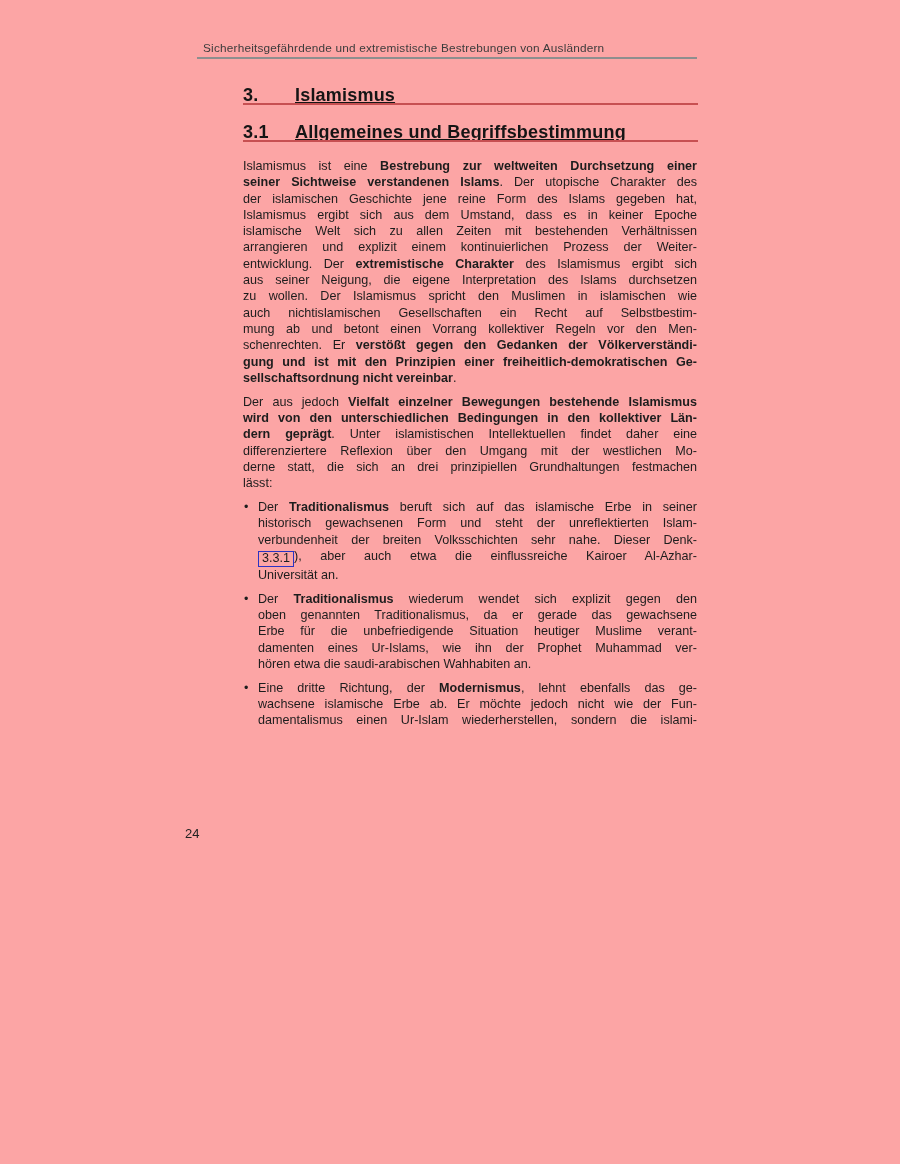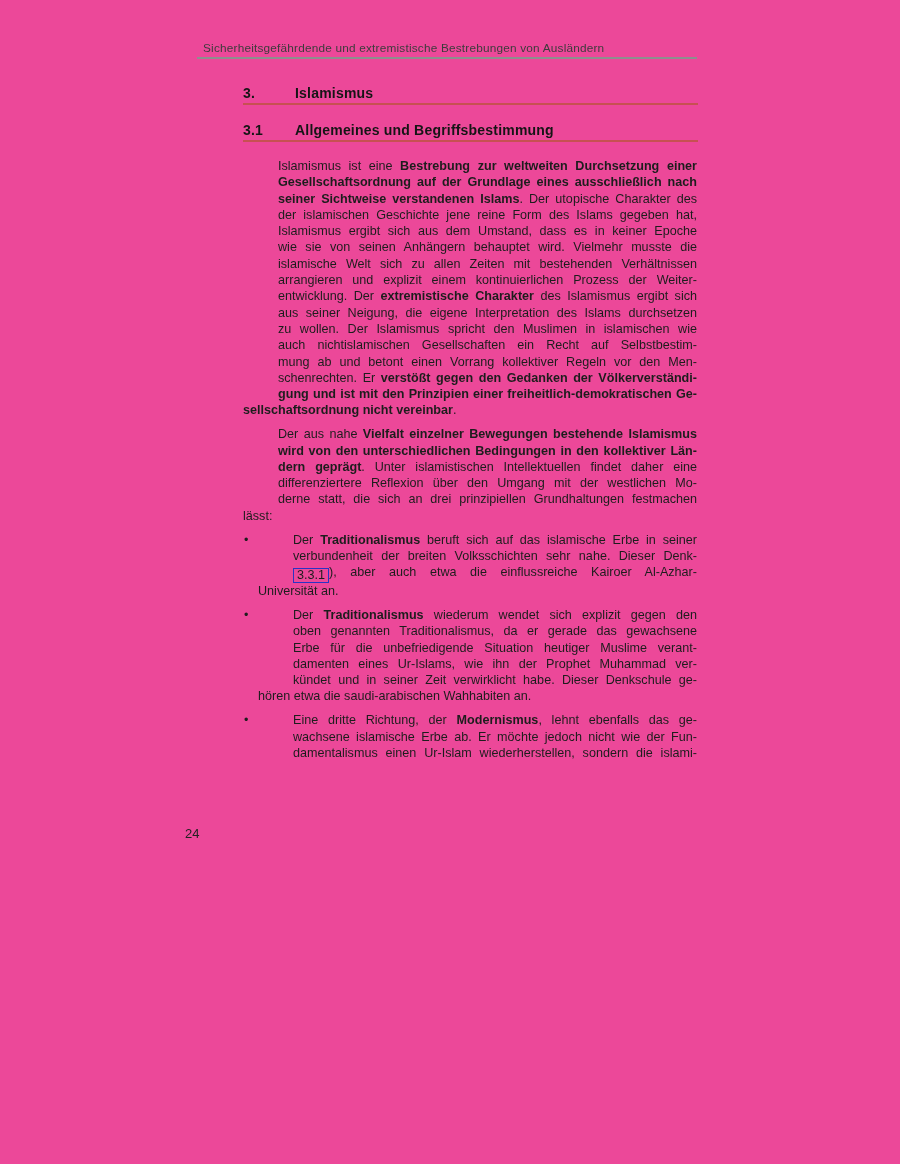--- a/index.html
+++ b/index.html
@@ -1,56 +1,56 @@
 <!DOCTYPE html>
 <html lang="de"><head>
 <meta charset="utf-8">
 <style>
   html,body{margin:0;padding:0;background:#ffffff;}
   .page{
     position:relative;
     width:900px;height:1164px;
-    background:#ec4899;
+    background:#fca5a5;
     font-family:"Liberation Sans", sans-serif;
     color:#1d1d1d;
     overflow:hidden;
   }
   
   .running-header{
     position:absolute;left:203px;top:41px;
     font-size:11.8px;color:#3c3c3c;letter-spacing:0.2px;
   }
   .header-rule{
     position:absolute;left:197px;top:57px;width:500px;height:2px;
     background:#8e8e8e;
   }
   
   .heading{
     position:absolute;left:243px;width:455px;
-    font-size:14px;font-weight:bold;color:#151515;letter-spacing:0.2px;
+    font-size:18px;font-weight:bold;color:#151515;letter-spacing:0.2px;text-decoration:underline;
   }
   .heading.h1{top:85px;}
   .heading.h2{top:122px;}
   .hnum{display:inline-block;width:52px;}
   .rule-red{
     position:absolute;left:243px;width:455px;height:1.5px;
     background:#c75052;
   }
   .rule-red.r1{top:103px;}
   .rule-red.r2{top:140px;}
   
   .body-col{
     position:absolute;left:243px;top:158px;width:454px;
     font-size:12.6px;line-height:16.3px;color:#1d1d1d;
   }
   .block + .block{margin-top:7.5px;}
   .block.bullet{position:relative;padding-left:15px;}
   .marker{position:absolute;left:1px;top:0;}
   .line{text-align:left;}
-  .line.just{text-align:justify;text-align-last:justify;margin-left:35px;}
+  .line.just{text-align:justify;text-align-last:justify;}
   b{font-weight:bold;}
   
   .refbox{
     display:inline-block;
     border:1.4px solid #2b33c4;
     padding:0 3px;
     line-height:13.5px;
     vertical-align:-2.5px;
     white-space:nowrap;
   }
@@ -79,58 +79,56 @@
   <div class="rule-red r1"></div>
 
   <div class="heading h2">
     <span class="hnum">3.1</span><span class="htitle">Allgemeines und Begriffsbestimmung</span>
   </div>
   <div class="rule-red r2"></div>
 
   <div class="body-col" id="body-blocks">
       <div class="block">
         <div class="line just"><span>Islamismus ist eine </span><b>Bestrebung zur weltweiten Durchsetzung einer</b></div>
-        <div class="line just"><b>Gesellschaftsordnung auf der Grundlage eines ausschließlich nach</b></div>
         <div class="line just"><b>seiner Sichtweise verstandenen Islams</b><span>. Der utopische Charakter des</span></div>
         <div class="line just"><span>der islamischen Geschichte jene reine Form des Islams gegeben hat,</span></div>
         <div class="line just"><span>Islamismus ergibt sich aus dem Umstand, dass es in keiner Epoche</span></div>
-        <div class="line just"><span>wie sie von seinen Anhängern behauptet wird. Vielmehr musste die</span></div>
         <div class="line just"><span>islamische Welt sich zu allen Zeiten mit bestehenden Verhältnissen</span></div>
         <div class="line just"><span>arrangieren und explizit einem kontinuierlichen Prozess der Weiter-</span></div>
         <div class="line just"><span>entwicklung. Der </span><b>extremistische Charakter</b><span> des Islamismus ergibt sich</span></div>
         <div class="line just"><span>aus seiner Neigung, die eigene Interpretation des Islams durchsetzen</span></div>
         <div class="line just"><span>zu wollen. Der Islamismus spricht den Muslimen in islamischen wie</span></div>
         <div class="line just"><span>auch nichtislamischen Gesellschaften ein Recht auf Selbstbestim-</span></div>
         <div class="line just"><span>mung ab und betont einen Vorrang kollektiver Regeln vor den Men-</span></div>
         <div class="line just"><span>schenrechten. Er </span><b>verstößt gegen den Gedanken der Völkerverständi-</b></div>
         <div class="line just"><b>gung und ist mit den Prinzipien einer freiheitlich-demokratischen Ge-</b></div>
         <div class="line"><b>sellschaftsordnung nicht vereinbar</b><span>.</span></div>
       </div>
       <div class="block">
-        <div class="line just"><span>Der aus nahe </span><b>Vielfalt einzelner Bewegungen bestehende Islamismus</b></div>
+        <div class="line just"><span>Der aus jedoch </span><b>Vielfalt einzelner Bewegungen bestehende Islamismus</b></div>
         <div class="line just"><b>wird von den unterschiedlichen Bedingungen in den kollektiver Län-</b></div>
         <div class="line just"><b>dern geprägt</b><span>. Unter islamistischen Intellektuellen findet daher eine</span></div>
         <div class="line just"><span>differenziertere Reflexion über den Umgang mit der westlichen Mo-</span></div>
         <div class="line just"><span>derne statt, die sich an drei prinzipiellen Grundhaltungen festmachen</span></div>
         <div class="line"><span>lässt:</span></div>
       </div>
       <div class="block bullet">
         <span class="marker">•</span>
         <div class="line just"><span>Der </span><b>Traditionalismus</b><span> beruft sich auf das islamische Erbe in seiner</span></div>
+        <div class="line just"><span>historisch gewachsenen Form und steht der unreflektierten Islam-</span></div>
         <div class="line just"><span>verbundenheit der breiten Volksschichten sehr nahe. Dieser Denk-</span></div>
         <div class="line just"><span class="refbox"><span>3.3.1</span></span><span>), aber auch etwa die einflussreiche Kairoer Al-Azhar-</span></div>
         <div class="line"><span>Universität an.</span></div>
       </div>
       <div class="block bullet">
         <span class="marker">•</span>
         <div class="line just"><span>Der </span><b>Traditionalismus</b><span> wiederum wendet sich explizit gegen den</span></div>
         <div class="line just"><span>oben genannten Traditionalismus, da er gerade das gewachsene</span></div>
         <div class="line just"><span>Erbe für die unbefriedigende Situation heutiger Muslime verant-</span></div>
         <div class="line just"><span>damenten eines Ur-Islams, wie ihn der Prophet Muhammad ver-</span></div>
-        <div class="line just"><span>kündet und in seiner Zeit verwirklicht habe. Dieser Denkschule ge-</span></div>
         <div class="line"><span>hören etwa die saudi-arabischen Wahhabiten an.</span></div>
       </div>
       <div class="block bullet">
         <span class="marker">•</span>
         <div class="line just"><span>Eine dritte Richtung, der </span><b>Modernismus</b><span>, lehnt ebenfalls das ge-</span></div>
         <div class="line just"><span>wachsene islamische Erbe ab. Er möchte jedoch nicht wie der Fun-</span></div>
         <div class="line just"><span>damentalismus einen Ur-Islam wiederherstellen, sondern die islami-</span></div>
       </div>
     </div>
 

